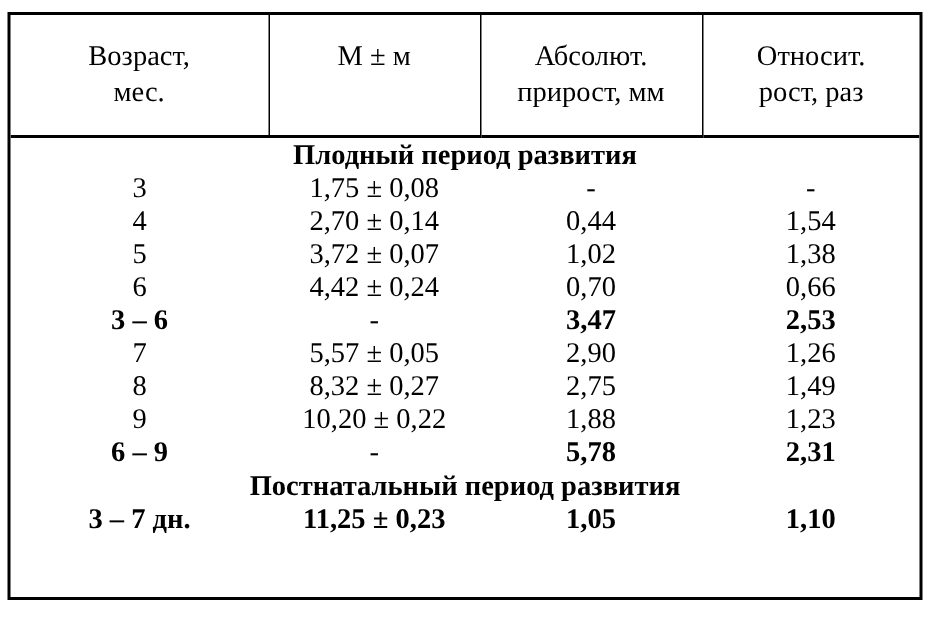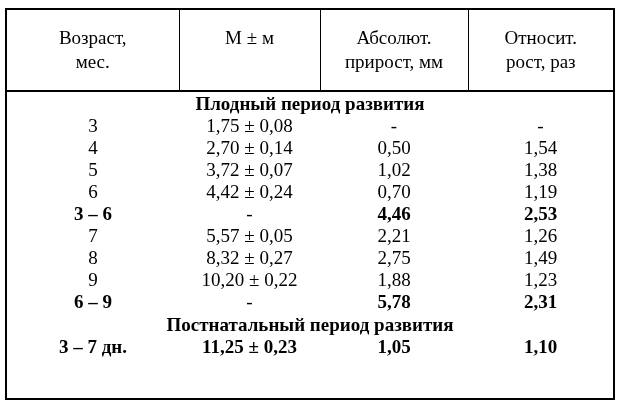--- a/index.html
+++ b/index.html
@@ -96,45 +96,45 @@
       </tr>
       <tr>
         <td>3</td>
         <td>1,75 ± 0,08</td>
         <td class="dash-cell">-</td>
         <td class="dash-cell">-</td>
       </tr>
       <tr>
         <td>4</td>
         <td>2,70 ± 0,14</td>
-        <td>0,50</td>
+        <td>0,44</td>
         <td>1,54</td>
       </tr>
       <tr>
         <td>5</td>
         <td>3,72 ± 0,07</td>
         <td>1,02</td>
         <td>1,38</td>
       </tr>
       <tr>
         <td>6</td>
         <td>4,42 ± 0,24</td>
         <td>0,70</td>
-        <td>1,19</td>
+        <td>0,66</td>
       </tr>
       <tr class="bold-row">
         <td>3 – 6</td>
         <td class="dash-cell">-</td>
-        <td>4,46</td>
+        <td>3,47</td>
         <td>2,53</td>
       </tr>
       <tr>
         <td>7</td>
         <td>5,57 ± 0,05</td>
-        <td>2,21</td>
+        <td>2,90</td>
         <td>1,26</td>
       </tr>
       <tr>
         <td>8</td>
         <td>8,32 ± 0,27</td>
         <td>2,75</td>
         <td>1,49</td>
       </tr>
       <tr>
         <td>9</td>

